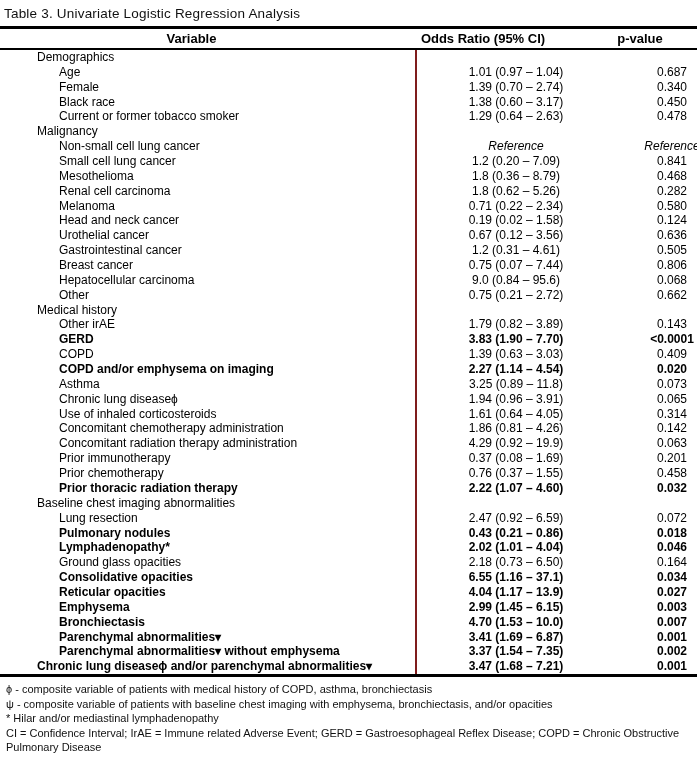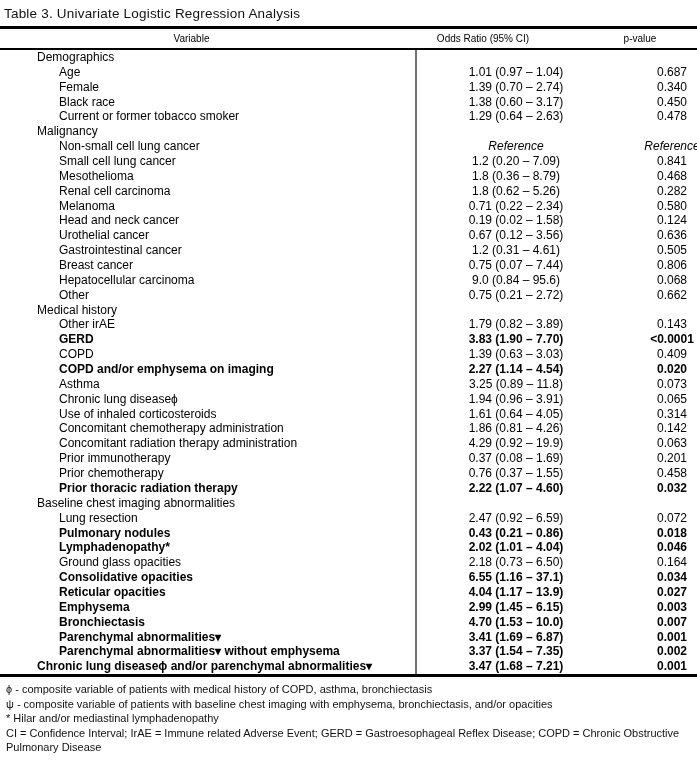--- a/index.html
+++ b/index.html
@@ -5,31 +5,31 @@
   * { margin:0; padding:0; box-sizing:border-box; }
   html,body { background:#fff; }
   body { font-family:"Liberation Sans", sans-serif; color:#000; }
   .page { width:697px; height:760px; background:#fff; overflow:hidden; position:relative; }
   .title { font-size:13.5px; color:#111; padding:6px 0 5px 4px; letter-spacing:.2px; }
   .rule { background:#000; width:697px; }
   .rule.top { height:2.5px; }
   .rule.mid { height:2.5px; }
   .rule.bot { height:3px; }
   .header-row { display:flex; width:697px; height:19px; align-items:center; }
-  .header-row .h { font-weight:normal; font-size:10px; text-align:center; }
+  .header-row .h { font-weight:bold; font-size:13px; text-align:center; }
   .h.h1 { width:383px; }
   .h.h2 { width:200px; }
   .h.h3 { width:114px; }
   .tbody { width:697px;margin-left:32px; }
   .row { display:flex; width:697px; height:14.86px; line-height:14.6px; font-size:12px; }
   .row.bold { font-weight:bold; }
   .cell { overflow:hidden; white-space:nowrap; }
   .c1 { width:383px; padding-left:5px; text-align:left; }
   .row.indent .c1 { padding-left:27px; }
-  .c2 { width:200px; text-align:center; border-left:2px solid #737373; }
+  .c2 { width:200px; text-align:center; border-left:2px solid #7f1d1d; }
   .c3 { width:114px; text-align:center; }
   .italic { font-style:italic; }
   .footnotes { padding:5px 6px 0 6px; }
   .footnote { font-size:11px; line-height:14.5px; color:#111; }
 </style>
 </head>
 <body>
 
 <div class="page">
   <div class="title">Table 3. Univariate Logistic Regression Analysis</div>

